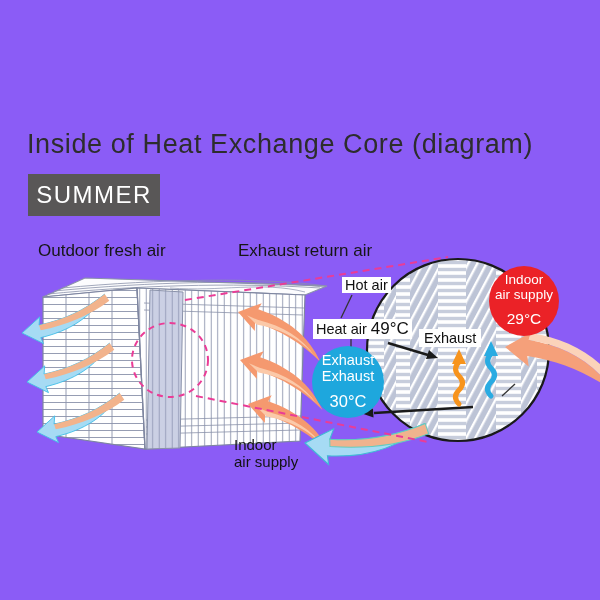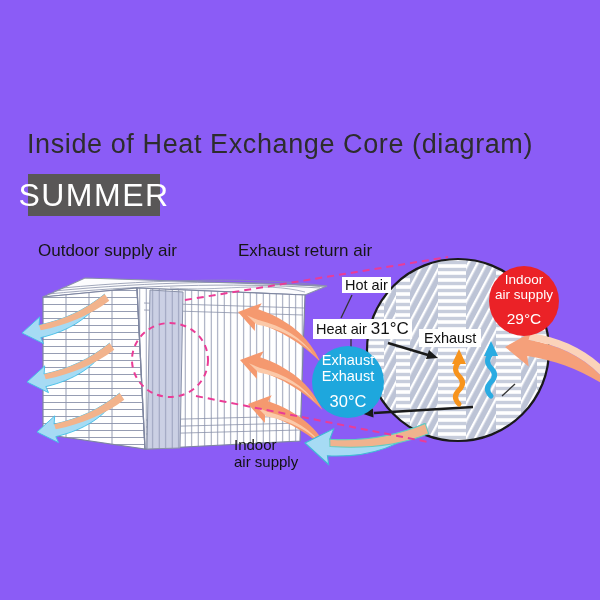--- a/index.html
+++ b/index.html
@@ -3,21 +3,21 @@
 <meta charset="utf-8">
 <style>
   html,body{margin:0;padding:0;background:#fff;}
   #stage{position:relative;width:600px;height:600px;background:#8b5cf6;overflow:hidden;
          font-family:Liberation Sans, sans-serif;color:#1e1e1e;padding-left:40px;}
   #diagram-svg{position:absolute;left:0;top:0;z-index:1;}
   .lbl{position:absolute;z-index:2;white-space:nowrap;}
   .page-title{left:27px;top:129px;font-size:27px;letter-spacing:0.6px;color:#2d2d2d;}
   .season-badge{left:28px;top:174px;width:132px;height:42px;background:#595757;
                 display:flex;align-items:center;justify-content:center;}
-  .season-badge span{color:#fff;font-size:32px;letter-spacing:1.5px;}
+  .season-badge span{color:#fff;font-size:24px;letter-spacing:1.5px;}
   .air-label{font-size:17px;color:#161616;}
   .outdoor-fresh{left:38px;top:241px;}
   .indoor-return{left:238px;top:241px;}
   .callout-lbl{background:#fff;padding:0 3px;font-size:14.5px;color:#111;}
   .hot-air-top{left:342px;top:277px;}
   .cool-air{left:313px;top:319px;}
   .cool-air .temp,.hot33 .temp{font-size:17px;}
   .humidity{left:419px;top:329px;padding:1px 5px;}
   .hot33{left:479px;top:396px;}
   .indoor-supply-bottom{left:234px;top:436px;font-size:15px;line-height:1.16;color:#111;}
@@ -180,28 +180,28 @@
     <circle cx="348" cy="382" r="36" fill="#1EA7DD"></circle>
     <circle cx="524" cy="301" r="35" fill="#EB2227"></circle>
   </svg>
 
   <div class="lbl page-title">Inside of Heat Exchange Core (diagram)</div>
 
   <div class="lbl season-badge">
     <span>SUMMER</span>
   </div>
 
-  <div class="lbl air-label outdoor-fresh">Outdoor supply air</div>
+  <div class="lbl air-label outdoor-fresh">Outdoor fresh air</div>
   <div class="lbl air-label indoor-return">Exhaust return air</div>
 
   <div class="lbl callout-lbl hot-air-top">Hot air</div>
 
   <div class="lbl callout-lbl cool-air">
     <span>Heat air</span>
-    <span class="temp">31°C</span>
+    <span class="temp">49°C</span>
   </div>
 
   <div class="lbl callout-lbl humidity">Exhaust</div>
 
 
   <div class="lbl indoor-supply-bottom">
     <div>Indoor</div>
     <div>air supply</div>
   </div>
 

